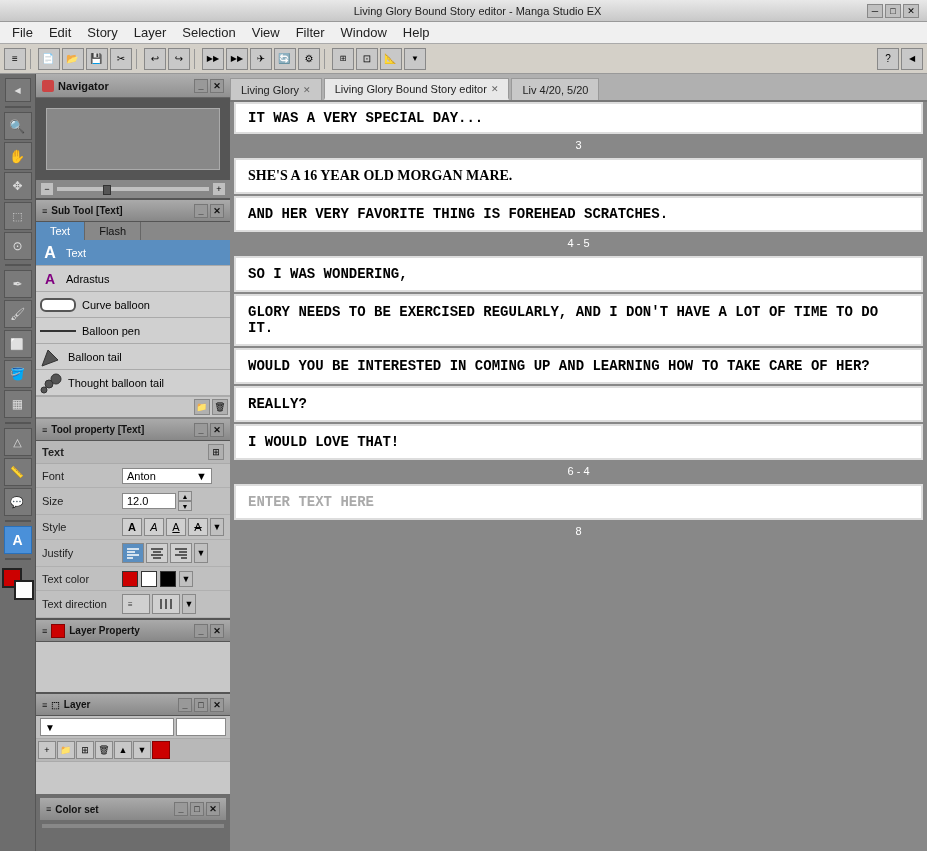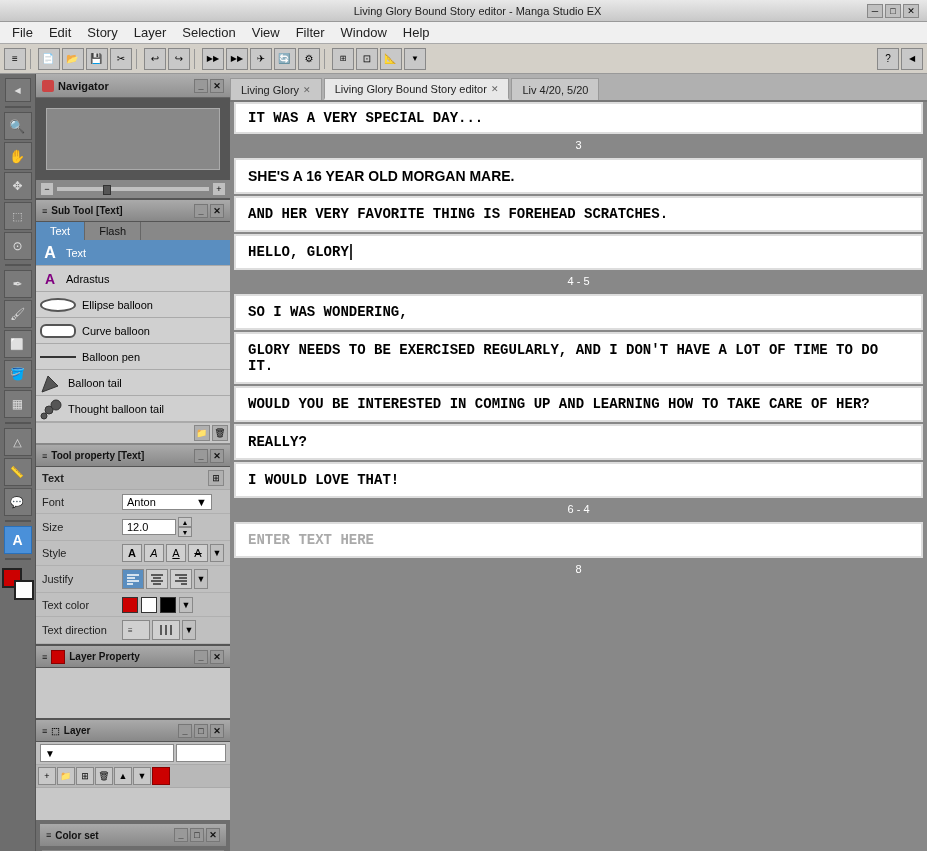--- a/index.html
+++ b/index.html
@@ -443,24 +443,20 @@
           <div class="sub-tool-item selected">
             <div class="sub-tool-icon" style="font-size:16px;font-weight:bold;color:white">A</div>
             <span>Text</span>
           </div>
 
           <div class="sub-tool-item">
             <div class="sub-tool-icon sub-tool-icon-purple">A</div>
             <span>Adrastus</span>
           </div>
 
-          <div class="sub-tool-item">
-            <div class="balloon-preview" style="border-radius:50%;"></div>
-            <span>Ellipse balloon</span>
-          </div>
 
           <div class="sub-tool-item">
             <div class="balloon-curve-preview"></div>
             <span>Curve balloon</span>
           </div>
 
           <div class="sub-tool-item">
             <div style="width:36px;height:16px;margin-right:6px;position:relative">
               <div style="position:absolute;top:50%;left:0;right:0;height:2px;background:#333;transform:translateY(-50%)"></div>
             </div>
@@ -682,25 +678,22 @@
         <span>Liv 4/20, 5/20</span>
       </div>
     </div>
 
     <div class="story-content">
 
       <div style="background:white;border:2px solid #ddd;padding:6px 12px;margin:0 4px 2px 4px;font-family:'Courier New',monospace;font-size:14px;font-weight:bold;text-transform:uppercase">IT WAS A VERY SPECIAL DAY...</div>
 
       <div style="background:#888;color:white;text-align:center;padding:3px;font-family:Arial,sans-serif;font-size:11px;margin:0 4px 4px 4px">3</div>
 
-      <div style="background:white;border:2px solid #ddd;padding:8px 12px;margin:0 4px 2px 4px;font-family:Liberation Sans, sans-serif;font-size:14px;font-weight:bold;text-transform:uppercase">SHE'S A 16 YEAR OLD MORGAN MARE.</div>
+      <div style="background:white;border:2px solid #ddd;padding:8px 12px;margin:0 4px 2px 4px;font-family:Liberation Serif, serif;font-size:14px;font-weight:bold;text-transform:uppercase">SHE'S A 16 YEAR OLD MORGAN MARE.</div>
       <div style="background:white;border:2px solid #ddd;padding:8px 12px;margin:0 4px 2px 4px;font-family:'Courier New',monospace;font-size:14px;font-weight:bold;text-transform:uppercase">AND HER VERY FAVORITE THING IS FOREHEAD SCRATCHES.</div>
-      <div style="background:white;border:2px solid #ddd;padding:8px 12px;margin:0 4px 2px 4px;font-family:'Courier New',monospace;font-size:14px;font-weight:bold;text-transform:uppercase;position:relative">
-        HELLO, GLORY<span style="display:inline-block;width:2px;height:16px;background:#333;vertical-align:middle;margin-left:1px;animation:blink 1s infinite"></span>
-      </div>
 
       <div style="background:#888;color:white;text-align:center;padding:3px;font-family:Arial,sans-serif;font-size:11px;margin:0 4px 4px 4px">4 - 5</div>
 
       <div style="background:white;border:2px solid #ddd;padding:8px 12px;margin:0 4px 2px 4px;font-family:'Courier New',monospace;font-size:14px;font-weight:bold;text-transform:uppercase">SO I WAS WONDERING,</div>
       <div style="background:white;border:2px solid #ddd;padding:8px 12px;margin:0 4px 2px 4px;font-family:'Courier New',monospace;font-size:14px;font-weight:bold;text-transform:uppercase">GLORY NEEDS TO BE EXERCISED REGULARLY, AND I DON'T HAVE A LOT OF TIME TO DO IT.</div>
       <div style="background:white;border:2px solid #ddd;padding:8px 12px;margin:0 4px 2px 4px;font-family:'Courier New',monospace;font-size:14px;font-weight:bold;text-transform:uppercase">WOULD YOU BE INTERESTED IN COMING UP AND LEARNING HOW TO TAKE CARE OF HER?</div>
       <div style="background:white;border:2px solid #ddd;padding:8px 12px;margin:0 4px 2px 4px;font-family:'Courier New',monospace;font-size:14px;font-weight:bold;text-transform:uppercase">REALLY?</div>
       <div style="background:white;border:2px solid #ddd;padding:8px 12px;margin:0 4px 2px 4px;font-family:'Courier New',monospace;font-size:14px;font-weight:bold;text-transform:uppercase">I WOULD LOVE THAT!</div>
 
       <div style="background:#888;color:white;text-align:center;padding:3px;font-family:Arial,sans-serif;font-size:11px;margin:0 4px 4px 4px">6 - 4</div>

